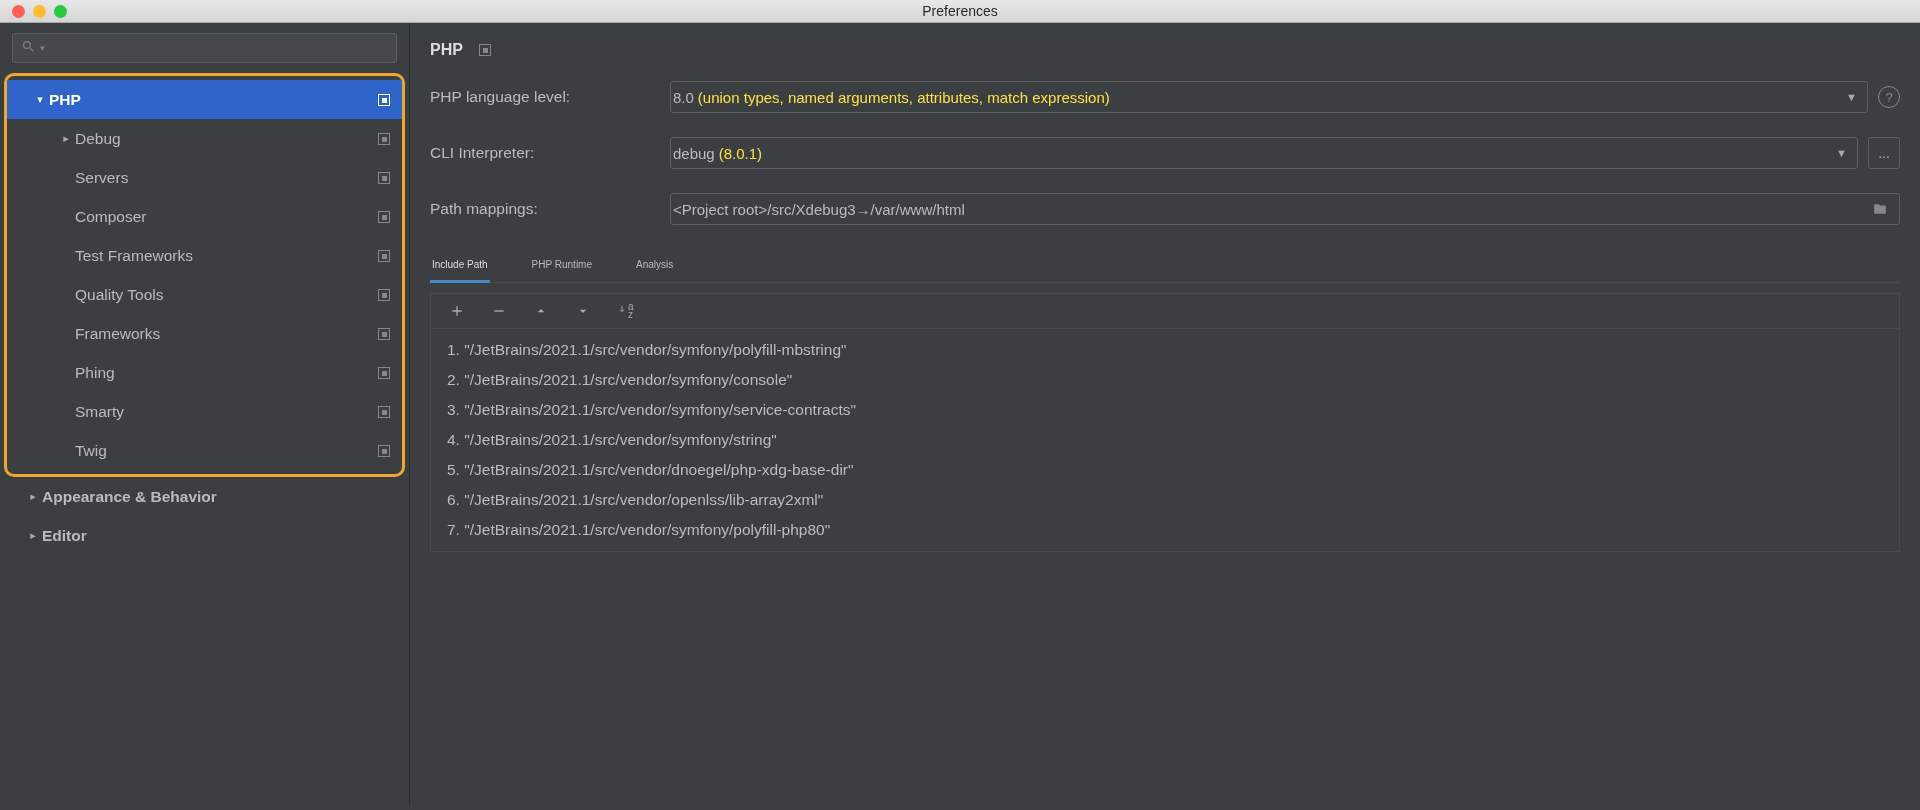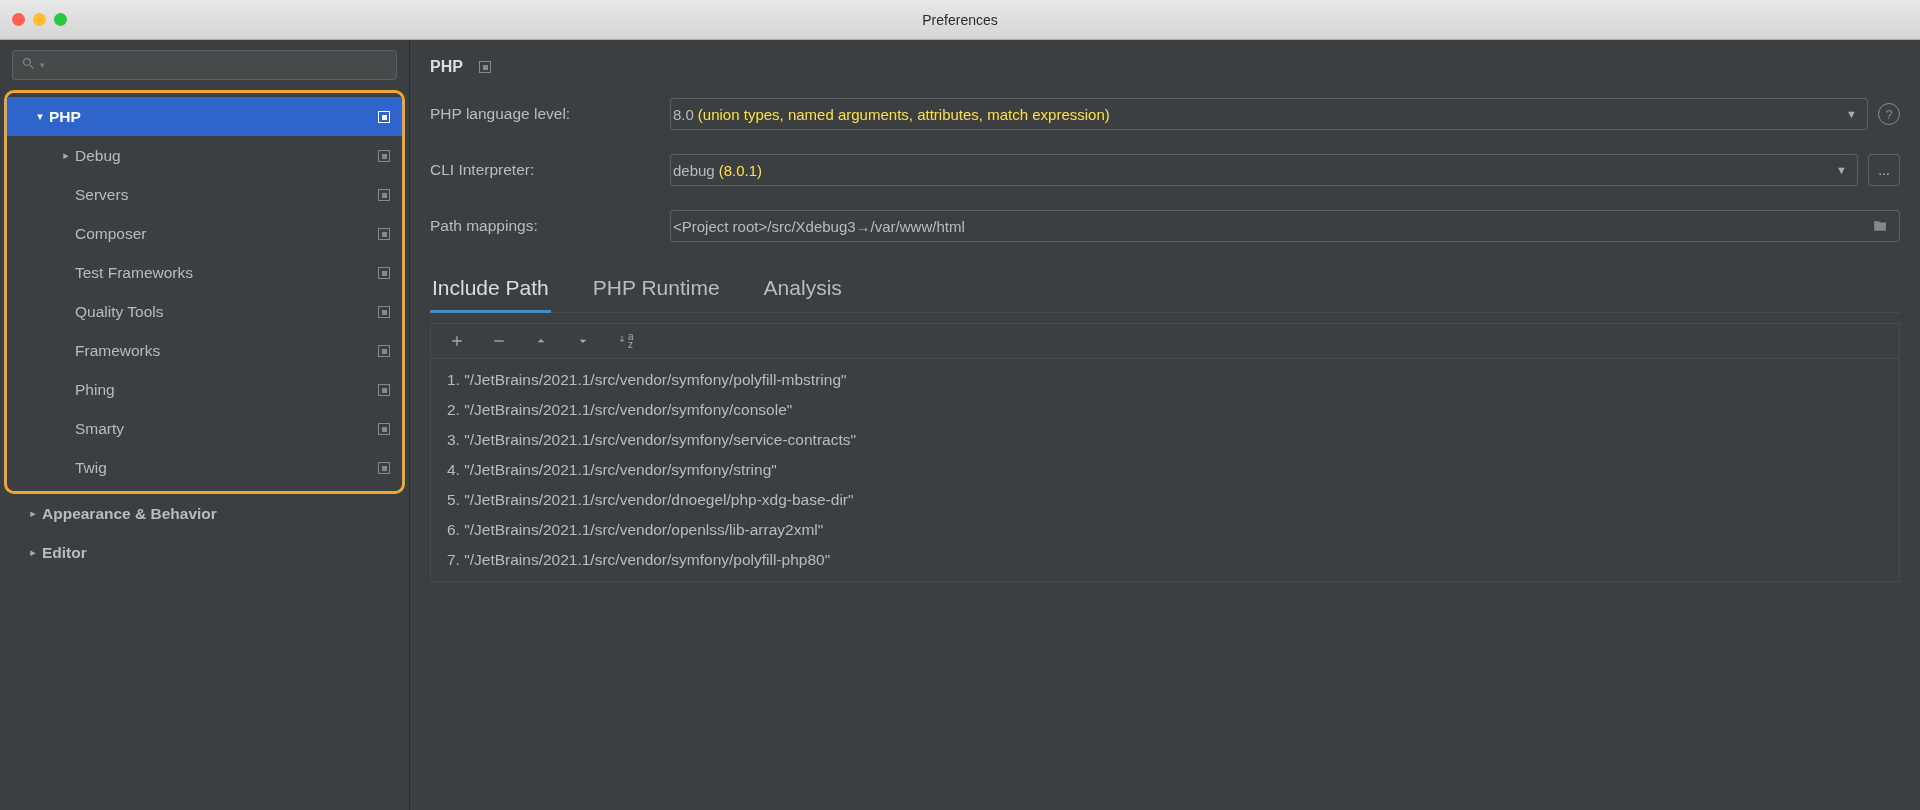--- a/index.html
+++ b/index.html
@@ -1,19 +1,19 @@
 <!DOCTYPE html>
 <html><head>
 <meta charset="utf-8">
 <style>
 * { margin: 0; padding: 0; box-sizing: border-box; font-family: -apple-system, "Helvetica Neue", Arial, sans-serif; }
 html, body { height: 100%; overflow: hidden; }
 body { background: #3c3f41; color: #bbbbbb; font-size: 14.5px; }
 
-.titlebar { height: 40px; background: linear-gradient(#e8e8e8,#d5d5d5); display: flex; align-items: center; position: relative; border-bottom: 1px solid #aaa; }
+.titlebar { height: 23px; background: linear-gradient(#e8e8e8,#d5d5d5); display: flex; align-items: center; position: relative; border-bottom: 1px solid #aaa; }
 .traffic { display: flex; gap: 8px; padding-left: 12px; }
 .dot { width: 13px; height: 13px; border-radius: 50%; }
 .dot.red { background: #ff5f57; }
 .dot.yellow { background: #febc2e; }
 .dot.green { background: #28c840; }
 .title { position: absolute; left: 50%; transform: translateX(-50%); color: #2b2b2b; font-size: 14px; }
 
 .content { display: flex; height: calc(100% - 28px); }
 
 .sidebar { width: 410px; background: #3c3f41; border-right: 1px solid #2b2b2b; padding-top: 10px; display: flex; flex-direction: column; }
@@ -52,21 +52,21 @@
 .combo { flex: 1; height: 32px; border: 1px solid #5e6060; border-radius: 3px; background: #3c3f41; display: flex; align-items: center; padding: 0 2px; color: #bbbbbb; font-size: 15px; position: relative; }
 .combo .primary { color: #bbbbbb; }
 .combo .secondary { color: #fde047; margin-left: 4px; }
 .combo .chev { position: absolute; right: 10px; color: #aaa; font-size: 11px; }
 .help-circle { width: 22px; height: 22px; border: 1.5px solid #888; border-radius: 50%; display: flex; align-items: center; justify-content: center; color: #888; font-size: 13px; }
 .browse-btn { width: 32px; height: 32px; border: 1px solid #5e6060; border-radius: 3px; display: flex; align-items: center; justify-content: center; color: #bbb; font-size: 14px; }
 .folder-icon { width: 18px; height: 14px; }
 .folder-icon svg { width: 18px; height: 14px; fill: #888; }
 
 .tabs { display: flex; gap: 40px; border-bottom: 1px solid #4a4a4a; margin-top: 6px; }
-.tab { padding: 10px 2px 12px 2px; color: #bbbbbb; font-size: 21px; cursor: pointer; position: relative; }
+.tab { padding: 10px 2px 12px 2px; color: #bbbbbb; font-size: 10px; cursor: pointer; position: relative; }
 .tab.active { color: #ddd; }
 .tab.active::after { content:""; position:absolute; left:0; right:0; bottom:-1px; height:3px; background:#4a88c7; }
 
 .list-container { border: 1px solid #4a4a4a; margin-top: 10px; }
 .list-toolbar { display: flex; align-items: center; gap: 26px; padding: 8px 18px; border-bottom: 1px solid #4a4a4a; }
 .tbtn { color: #aaa; font-size: 16px; display: flex; align-items: center; cursor: pointer; }
 .tbtn svg { width: 16px; height: 16px; fill: #aaa; }
 .sort-icon { display: flex; align-items: center; gap: 1px; }
 .sort-icon .arrow-down svg { width:10px; height:14px; fill:#aaa; }
 .sort-icon .az { font-size: 10px; line-height: 8px; color:#aaa; }

